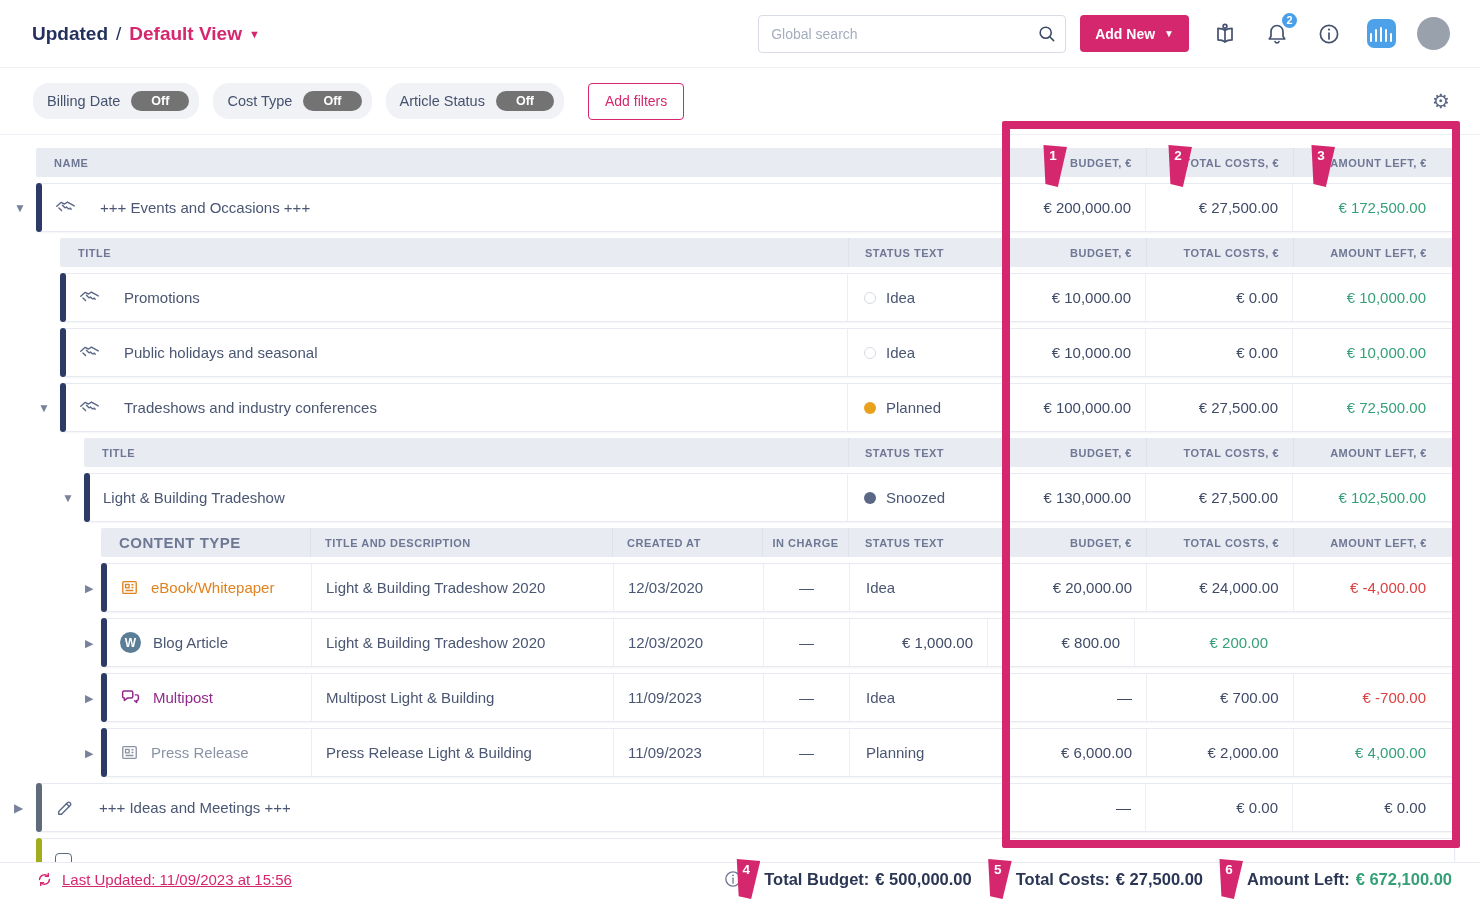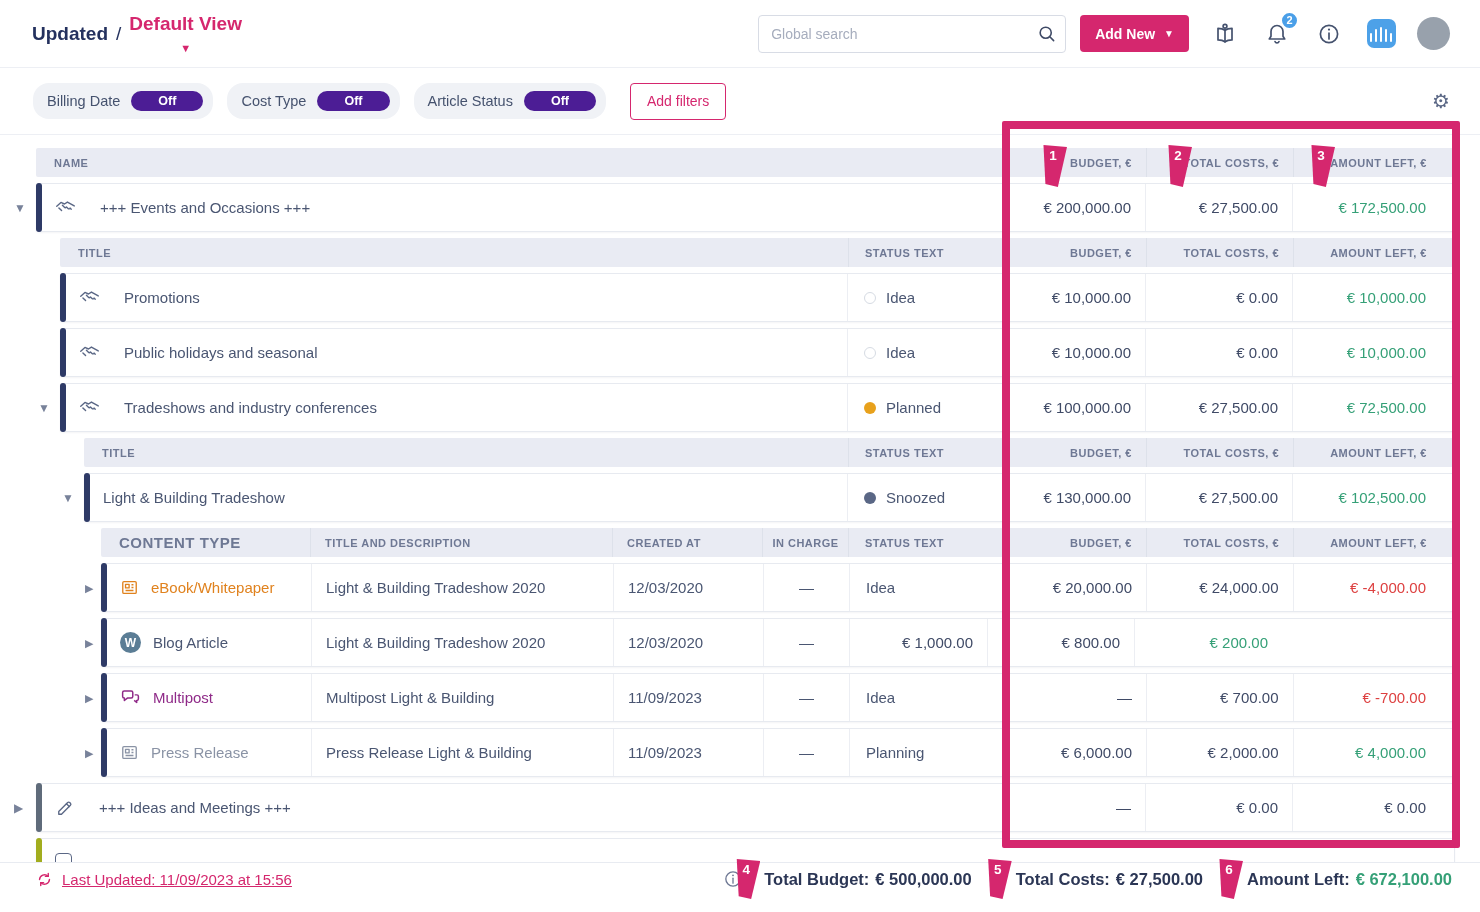--- a/index.html
+++ b/index.html
@@ -5,21 +5,21 @@
   * { margin:0; padding:0; box-sizing:border-box; }
   html,body { width:1480px; height:912px; }
   body { font-family:"Liberation Sans","DejaVu Sans",sans-serif; background:#fff; color:#4a5672; }
   .page { position:relative; width:1480px; height:912px; overflow:hidden; background:#fff; }
 
   
   .topbar { height:68px; display:flex; align-items:center; padding:0 30px 0 32px; border-bottom:1px solid #edeff4; background:#fff; }
   .crumb { display:flex; align-items:center; gap:8px; font-size:19px; font-weight:700; }
   .crumb .sec { color:#24315e; }
   .crumb .sep { color:#24315e; font-weight:400; }
-  .crumb .view { color:#d5276e; display:flex; align-items:center; gap:7px; cursor:pointer;flex-direction:column; }
+  .crumb .view { color:#d5276e; display:flex; align-items:center; gap:7px; cursor:pointer; }
   .crumb .view .car { font-size:11px; }
 
   .searchbox { margin-left:auto; position:relative; width:308px; }
   .searchbox input { width:100%; height:38px; border:1px solid #d8dce5; border-radius:4px; padding:0 38px 0 12px; font-size:14px; color:#45526e; font-family:inherit; outline:none; }
   .searchbox input::placeholder { color:#a6adbd; }
   .searchbox .sicon { position:absolute; right:10px; top:9px; }
 
   .btn-addnew { margin-left:14px; height:37px; background:#d5276e; color:#fff; border:none; border-radius:4px; font-size:14px; font-weight:700; padding:0 15px; display:flex; align-items:center; gap:9px; cursor:pointer; font-family:inherit; }
   .btn-addnew .car { font-size:10px; }
 
@@ -27,21 +27,21 @@
   .tico { position:relative; width:32px; height:32px; display:flex; align-items:center; justify-content:center; cursor:pointer; color:#45526e; }
   .badge { position:absolute; top:-7px; right:-6px; min-width:19px; height:19px; border-radius:50%; background:#4a9fe8; color:#fff; font-size:11px; font-weight:700; display:flex; align-items:center; justify-content:center; border:2px solid #fff; }
   .intercom { width:29px; height:29px; border-radius:7px; background:#4da1e8; display:flex; align-items:flex-end; justify-content:center; gap:2.5px; padding-bottom:6px; }
   .intercom i { display:block; width:2.6px; background:#fff; border-radius:2px; }
   .avatar { width:33px; height:33px; border-radius:50%; background:#98a1ac; }
 
   
   .filterbar { height:67px; display:flex; align-items:center; gap:14px; padding:0 30px 0 33px; border-bottom:1px solid #edeff4; background:#fff; }
   .chip { background:#f0f2f6; border-radius:16px; height:36px; display:flex; align-items:center; padding:0 10px 0 14px; gap:11px; cursor:pointer; }
   .chip .lbl { font-size:14.5px; color:#45526e; }
-  .chip .pill { background:#4c1d95; color:#fff; font-size:12.5px; font-weight:700; padding:3px 27px; border-radius:999px; }
+  .chip .pill { background:#737373; color:#fff; font-size:12.5px; font-weight:700; padding:3px 20px; border-radius:999px; }
   .btn-addfilters { background:#fff; border:1px solid #d5276e; color:#d5276e; border-radius:4px; height:37px; padding:0 16px; font-size:14px; font-family:inherit; cursor:pointer; margin-left:10px; }
   .gear { margin-left:auto; font-family:"DejaVu Sans",sans-serif; font-size:20px; color:#5a6785; cursor:pointer; }
 
   
   .main { position:relative; height:727px; padding:13px 25px 0 36px; overflow:hidden; background:#fff; }
 
   .band { display:flex; align-items:stretch; height:29px; background:#e9ebf3; border-radius:2px; font-size:11px; font-weight:700; letter-spacing:.5px; color:#6e7894; margin-bottom:6px; }
   .band > div { display:flex; align-items:center; }
   .band .c-first { flex:1; padding-left:18px; }
   .rowwrap { position:relative; }

